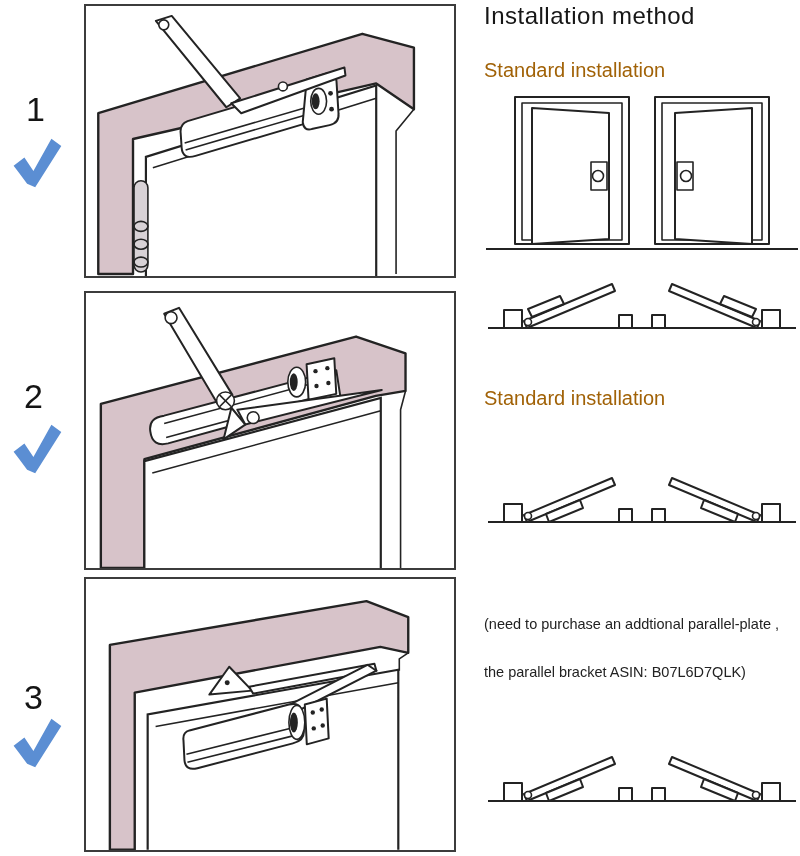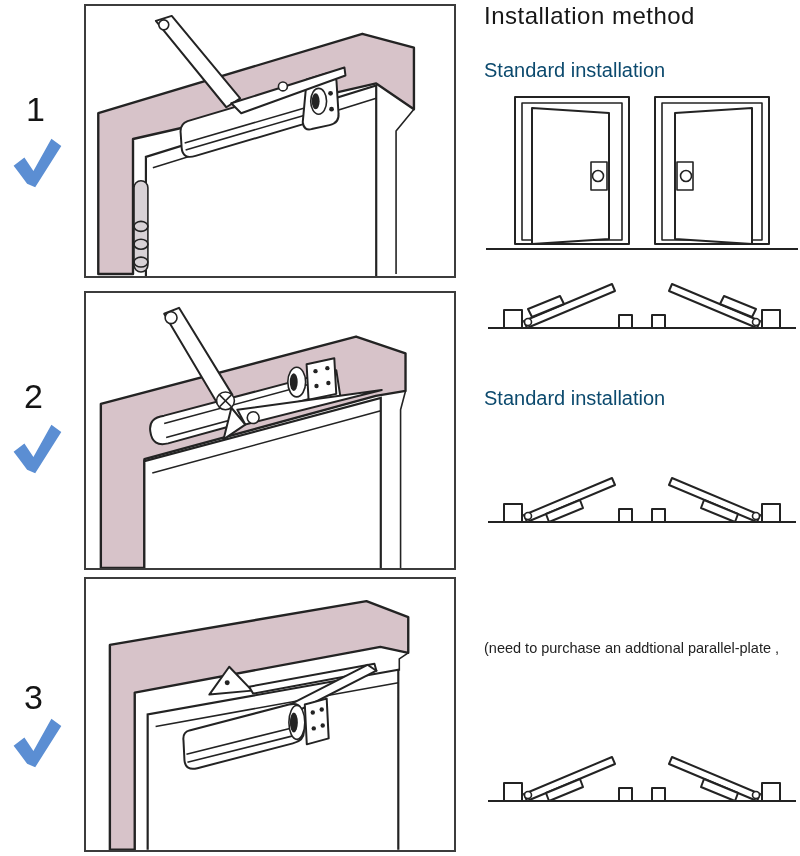--- a/index.html
+++ b/index.html
@@ -19,26 +19,26 @@
 
   
   .panel{position:absolute;border:2px solid #3c3c3c;background:#fff;box-sizing:border-box;}
   #p1{left:84px;top:4px;width:372px;height:274px}
   #p2{left:84px;top:291px;width:372px;height:279px}
   #p3{left:84px;top:577px;width:372px;height:275px}
   .panel svg{display:block;width:100%;height:100%;}
 
   
   #title{left:484px;top:2px;font-size:24px;letter-spacing:.5px;}
-  .sec-heading{font-size:20px;color:#0c4a6e;}
+  .sec-heading{font-size:20px;color:#a16207;}
   #h-std{left:484px;top:59px}
   #h-dc{left:484px;top:387px}
   #h-par{left:484px;top:605px}
   .note{font-size:14.5px;color:#222;}
-  #note1{left:484px;top:640px}
+  #note1{left:484px;top:616px}
   #note2{left:484px;top:664px}
   #dg-doors{left:486px;top:92px;width:312px;height:165px}
   #dg-std{left:486px;top:268px;width:312px;height:64px}
   #dg-dc{left:486px;top:462px;width:312px;height:64px}
   #dg-par{left:486px;top:741px;width:312px;height:64px}
 
   
   .pink{fill:var(--frame-pink,#d7c3c9);stroke:var(--line-dark,#232323);stroke-width:2.4;stroke-linejoin:round;}
   .w2{fill:#fff;stroke:var(--line-dark,#232323);stroke-width:2;stroke-linejoin:round;}
   .w15{fill:#fff;stroke:var(--line-dark,#232323);stroke-width:1.6;stroke-linejoin:round;}
@@ -202,20 +202,21 @@
       <polygon class="w2" points="38,53 126,16 129,23 41,60"></polygon>
       <polygon class="w2" points="60,52 94,38 97,46 63,60"></polygon>
       <circle class="w15" cx="42" cy="54" r="3.5"></circle>
       <rect class="w2" x="133" y="47" width="13" height="13"></rect>
     </g>
     <use href="#pc" transform="translate(312,0) scale(-1,1)"></use>
     <line class="ln2" x1="2" y1="60" x2="310" y2="60"></line>
   </svg>
 
   <div class="abs note" id="note1">(need to purchase an addtional parallel-plate ,</div>
+  <div class="abs note" id="note2">the parallel bracket ASIN: B07L6D7QLK)</div>
 
   <svg class="abs" id="dg-par" viewBox="0 0 312 64">
     <g id="pd">
       <rect class="w2" x="18" y="42" width="18" height="18"></rect>
       <polygon class="w2" points="38,53 126,16 129,23 41,60"></polygon>
       <polygon class="w2" points="60,52 94,38 97,46 63,60"></polygon>
       <circle class="w15" cx="42" cy="54" r="3.5"></circle>
       <rect class="w2" x="133" y="47" width="13" height="13"></rect>
     </g>
     <use href="#pd" transform="translate(312,0) scale(-1,1)"></use>

